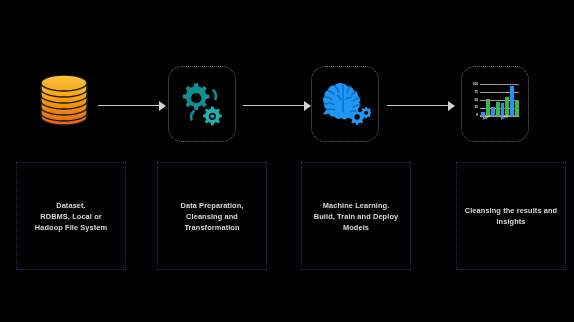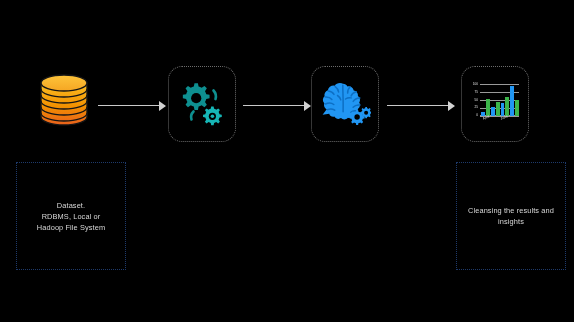--- a/index.html
+++ b/index.html
@@ -14,20 +14,21 @@
     font-family: "Liberation Sans", sans-serif;
     position: relative;
   }
 
   #stage {
     position: absolute;
     left: 0; top: 0;
     width: 548px;
     height: 322px;
     background: #000000;
+    font-weight: bold;
   }
 
   
   .icon-row {
     position: absolute;
     left: 0;
     top: 58px;
     width: 574px;
     height: 96px;
   }
@@ -322,20 +323,30 @@
     </div>
 
   </div>
 
   <div class="caption-box" style="left:16px; top:162px;">
     <div class="caption-text">Dataset.
 RDBMS, Local or
 Hadoop File System</div>
   </div>
 
-
+  <div class="caption-box" style="left:157px; top:162px;">
+    <div class="caption-text">Data Preparation,
+Cleansing and
+Transformation</div>
+  </div>
+
+  <div class="caption-box" style="left:301px; top:162px;">
+    <div class="caption-text">Machine Learning.
+Build, Train and Deploy
+Models</div>
+  </div>
 
   <div class="caption-box" style="left:456px; top:162px;">
     <div class="caption-text">Cleansing the results and
 insights</div>
   </div>
 
 </div>
 
 </body></html>

